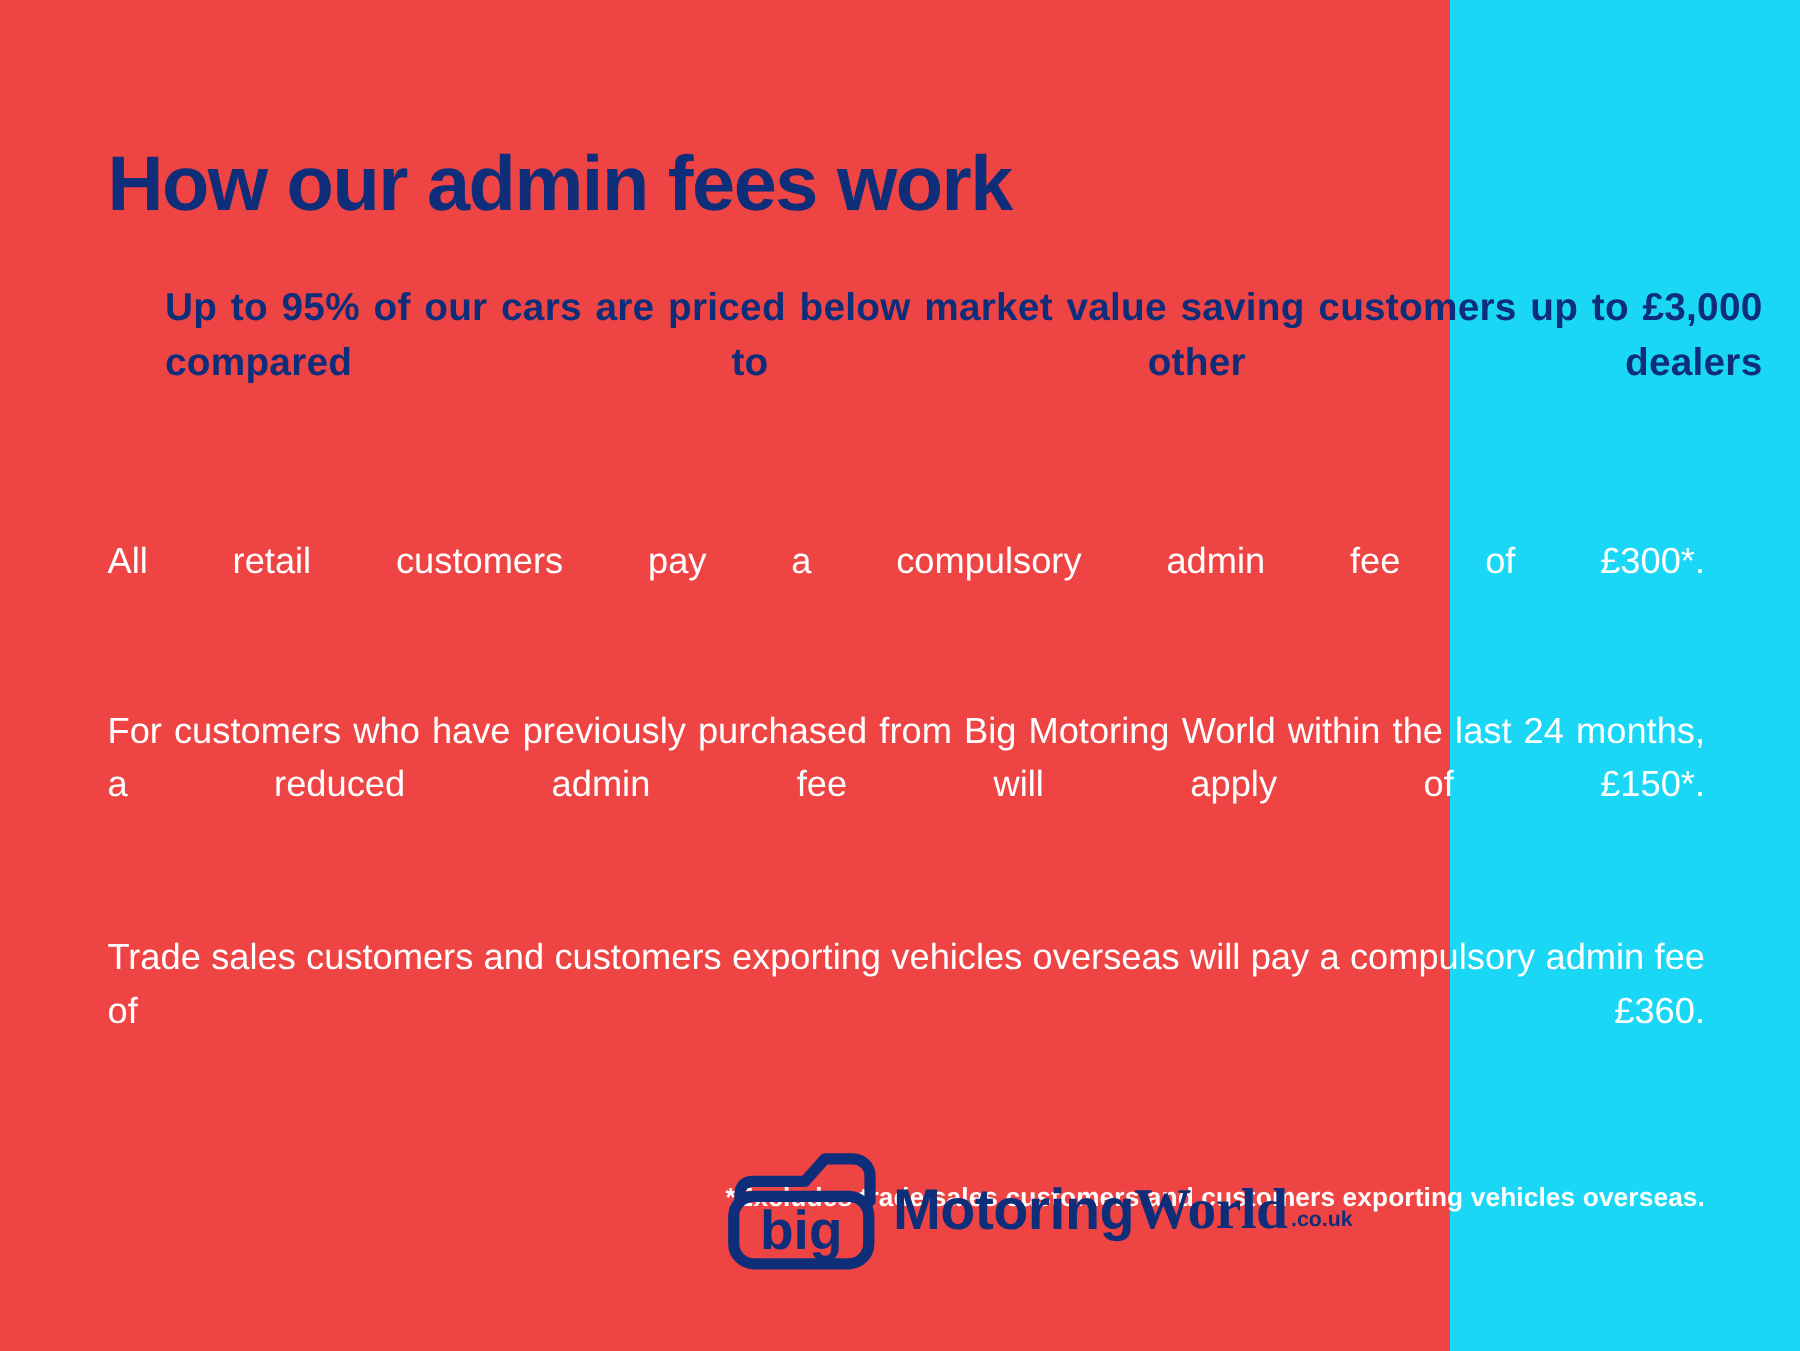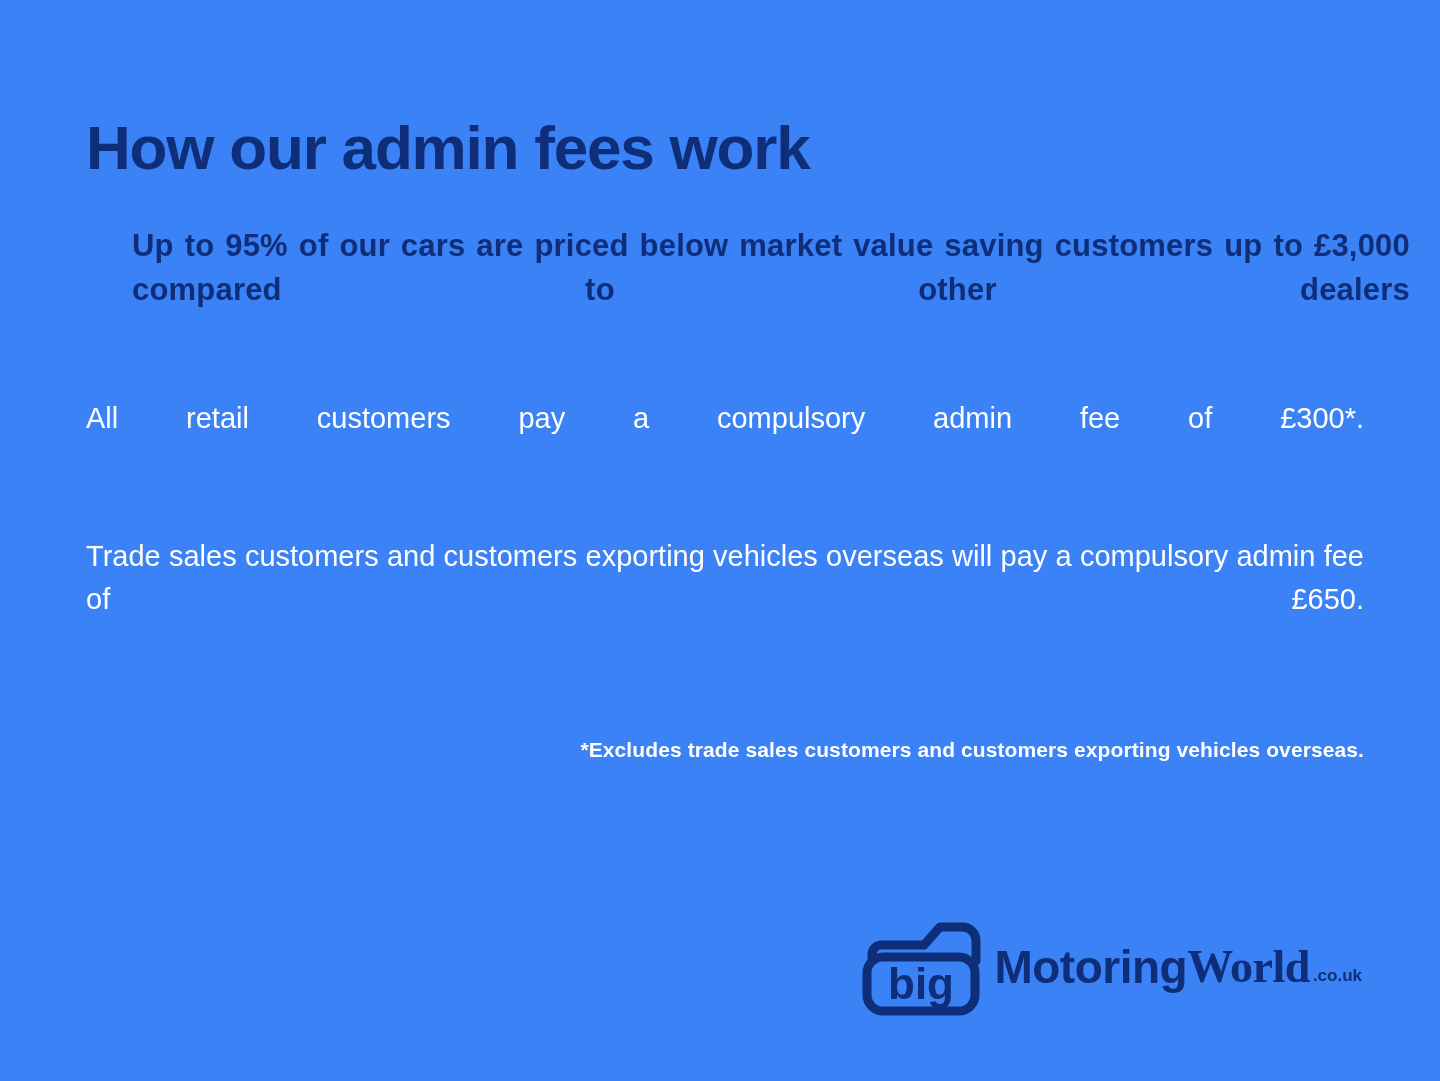--- a/index.html
+++ b/index.html
@@ -8,23 +8,23 @@
   }
   body {
     width: 1440px;
     height: 1081px;
     background: #1ad8f5;
     font-family: "Liberation Sans", sans-serif;
     overflow: hidden;
   }
   .slide {
     position: relative;
-    width: 1440px;
+    width: 1160px;
     height: 1081px;
-    background: #3b82f6;
+    background: #ef4444;
     box-sizing: border-box;
     padding: 3px;
   }
   .content {
     position: absolute;
     left: 86px;
     top: 0;
     width: 1278px;
   }
   .title {
@@ -59,21 +59,21 @@
     line-height: 1.48;
     text-align: justify;
     text-justify: inter-word;
     width: 1278px;
   }
   .body-block::after {
     content: "";
     display: inline-block;
     width: 100%;
   }
-  .p1 { margin-top: 41px; }
+  .p1 { margin-top: 72px; }
   .p2 { margin-top: 50px; }
   .p3 { margin-top: 52px; }
   .footnote {
     color: #ffffff;
     font-size: 21px;
     font-weight: bold;
     text-align: right;
     margin-top: 74px;
     width: 1278px;
     letter-spacing: 0.1px;
@@ -124,22 +124,23 @@
 
 <div class="slide">
   <div class="content">
 
     <div class="title">How our admin fees work</div>
 
     <div class="subhead">Up to 95% of our cars are priced below market value saving customers up to £3,000 compared to other dealers</div>
 
     <div class="body-block p1">All retail customers pay a compulsory admin fee of £300*.</div>
 
+    <div class="body-block p2">For customers who have previously purchased from Big Motoring World within the last 24 months, a reduced admin fee will apply of £150*.</div>
 
-    <div class="body-block p3">Trade sales customers and customers exporting vehicles overseas will pay a compulsory admin fee of £650.</div>
+    <div class="body-block p3">Trade sales customers and customers exporting vehicles overseas will pay a compulsory admin fee of £360.</div>
 
     <div class="footnote">*Excludes trade sales customers and customers exporting vehicles overseas.</div>
   </div>
 
   <div class="logo-wrap">
     <svg class="logo-mark" width="126" height="104" viewBox="0 0 126 104" xmlns="http://www.w3.org/2000/svg">
       <path d="M14 46 L14 40 C14 34 18 30 24 30 L66 30 L82 12 L104 12 C112 12 118 18 118 26 L118 46" fill="none" stroke="#0f2e7a" stroke-width="9" stroke-linecap="round" stroke-linejoin="round"></path>
       <rect x="9" y="42" width="108" height="54" rx="16" ry="16" fill="none" stroke="#0f2e7a" stroke-width="9"></rect>
       <text x="63" y="84" text-anchor="middle" font-family="Liberation Sans, sans-serif" font-size="44" font-weight="bold" fill="#0f2e7a">big</text>
     </svg>

